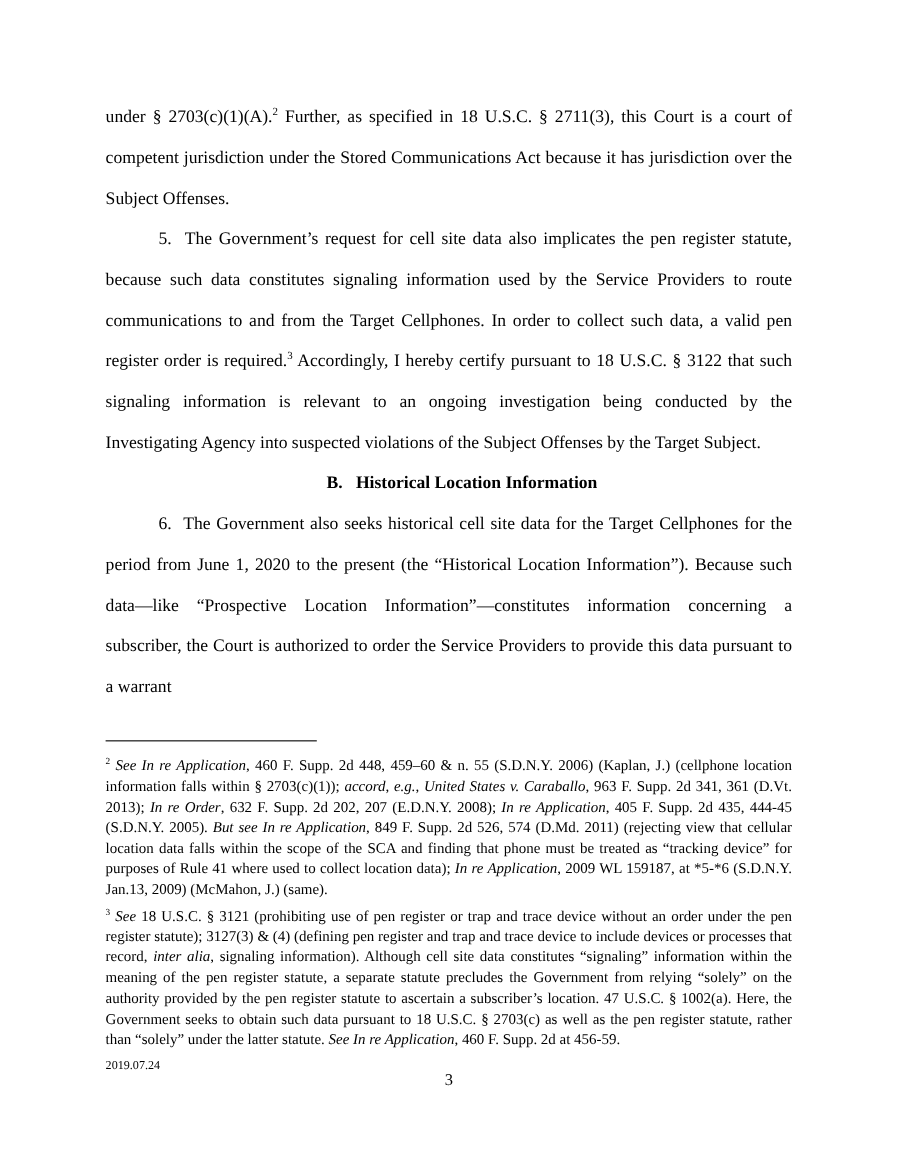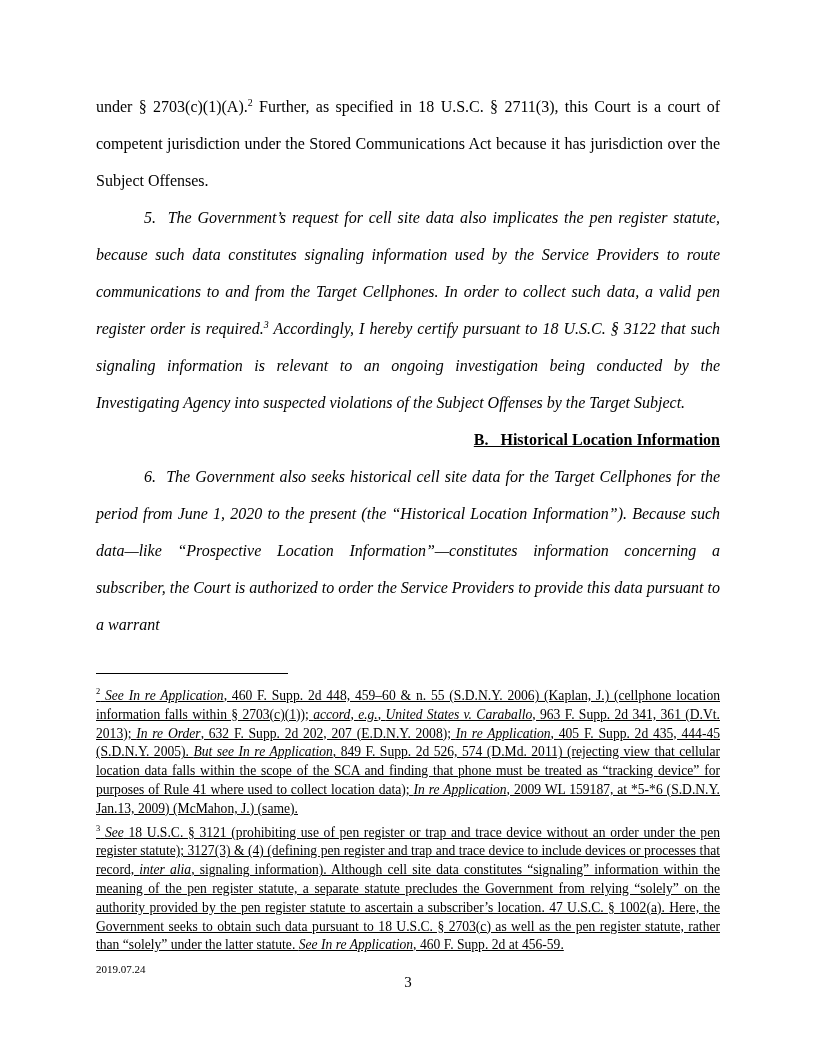--- a/index.html
+++ b/index.html
@@ -16,45 +16,43 @@
     width: 816px;
     height: 1056px;
     background: #ffffff;
     padding: 88px 96px 0 96px;
   }
   .doc-body .para {
     font-size: 16px;
     line-height: 37px;
     text-align: justify;
   }
-  .para.indent { text-indent: 48px; font-style: italic; }
+  .para.indent { text-indent: 48px; }
   .para.heading {
     text-indent: 24px;
     font-weight: bold;
-    text-align: right;
-    text-decoration: underline;
+    text-align: center;
   }
   sup {
     font-size: 0.62em;
     line-height: 0;
     vertical-align: super;
   }
   .footnotes { margin-top: 30px; }
   .fn-separator {
     width: 192px;
     height: 0;
     border-top: 1px solid #000000;
     margin-bottom: 13px;
   }
   .fn {
     font-size: 13.6px;
     line-height: 18.8px;
     text-align: justify;
     margin-bottom: 5px;
-    text-decoration: underline;
   }
   .page-number {
     position: absolute;
     left: 0;
     right: 0;
     top: 974px;
     text-align: center;
     font-size: 15px;
   }
   .footer-date {

